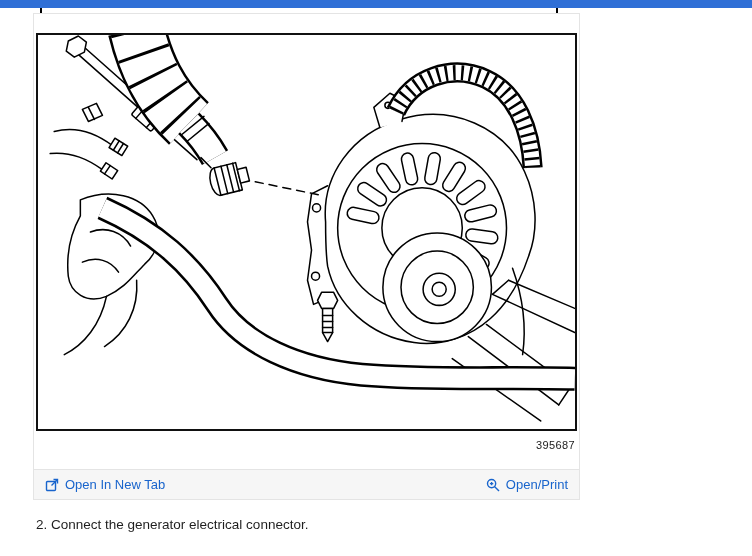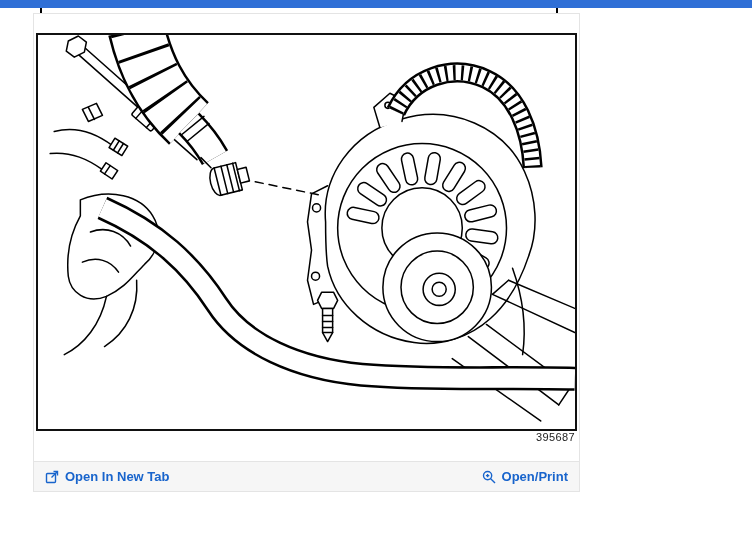--- a/index.html
+++ b/index.html
@@ -15,24 +15,24 @@
 
   .top-bar{position:absolute;left:0;top:0;width:752px;height:8px;background:var(--top-bar);}
   .remnant{position:absolute;top:8px;width:2px;height:6px;background:#000;}
   .remnant.left{left:40px;}
   .remnant.right{left:556px;}
 
   .figure-card{position:absolute;left:33px;top:13px;width:547px;background:#fff;border:1px solid var(--card-border);}
   .image-area{position:relative;background:#fff;}
   .drawing-frame{margin:19px 2px 0 2px;width:541px;height:398px;border:2px solid #111;background:#fff;overflow:hidden;}
   .drawing-frame svg{display:block;width:100%;height:100%;}
-  .ref-number{text-align:right;padding:0 4px 18px 0;font-size:11px;color:#222;letter-spacing:.4px;}
+  .ref-number{text-align:right;padding:8px 4px 18px 0;font-size:11px;color:#222;letter-spacing:.4px;}
 
   .figure-toolbar{height:30px;background:var(--toolbar-bg);border-top:1px solid var(--card-border);
-    display:flex;align-items:center;justify-content:space-between;padding:4px 11px;font-weight:bold;}
+    display:flex;align-items:center;justify-content:space-between;padding:4px 11px;}
   .tool-link{display:flex;align-items:center;gap:6px;color:var(--link);font-size:13px;cursor:pointer;text-decoration:none;}
   .tool-link svg{display:block;}
 
   .caption{position:absolute;left:36px;top:517px;font-size:13.5px;color:var(--text);}
 </style>
 </head>
 <body>
 
 <div class="page">
 
@@ -161,14 +161,15 @@
             <circle cx="5.6" cy="5.6" r="4.1"></circle>
             <path d="M8.7,8.7 L13,13"></path>
             <path d="M5.6,3.9 V7.3 M3.9,5.6 H7.3"></path>
           </svg>
         </span>
         <span>Open/Print</span>
       </a>
     </div>
   </div>
 
+  <p class="caption">2. Connect the generator electrical connector.</p>
 
 </div>
 
 </body></html>

